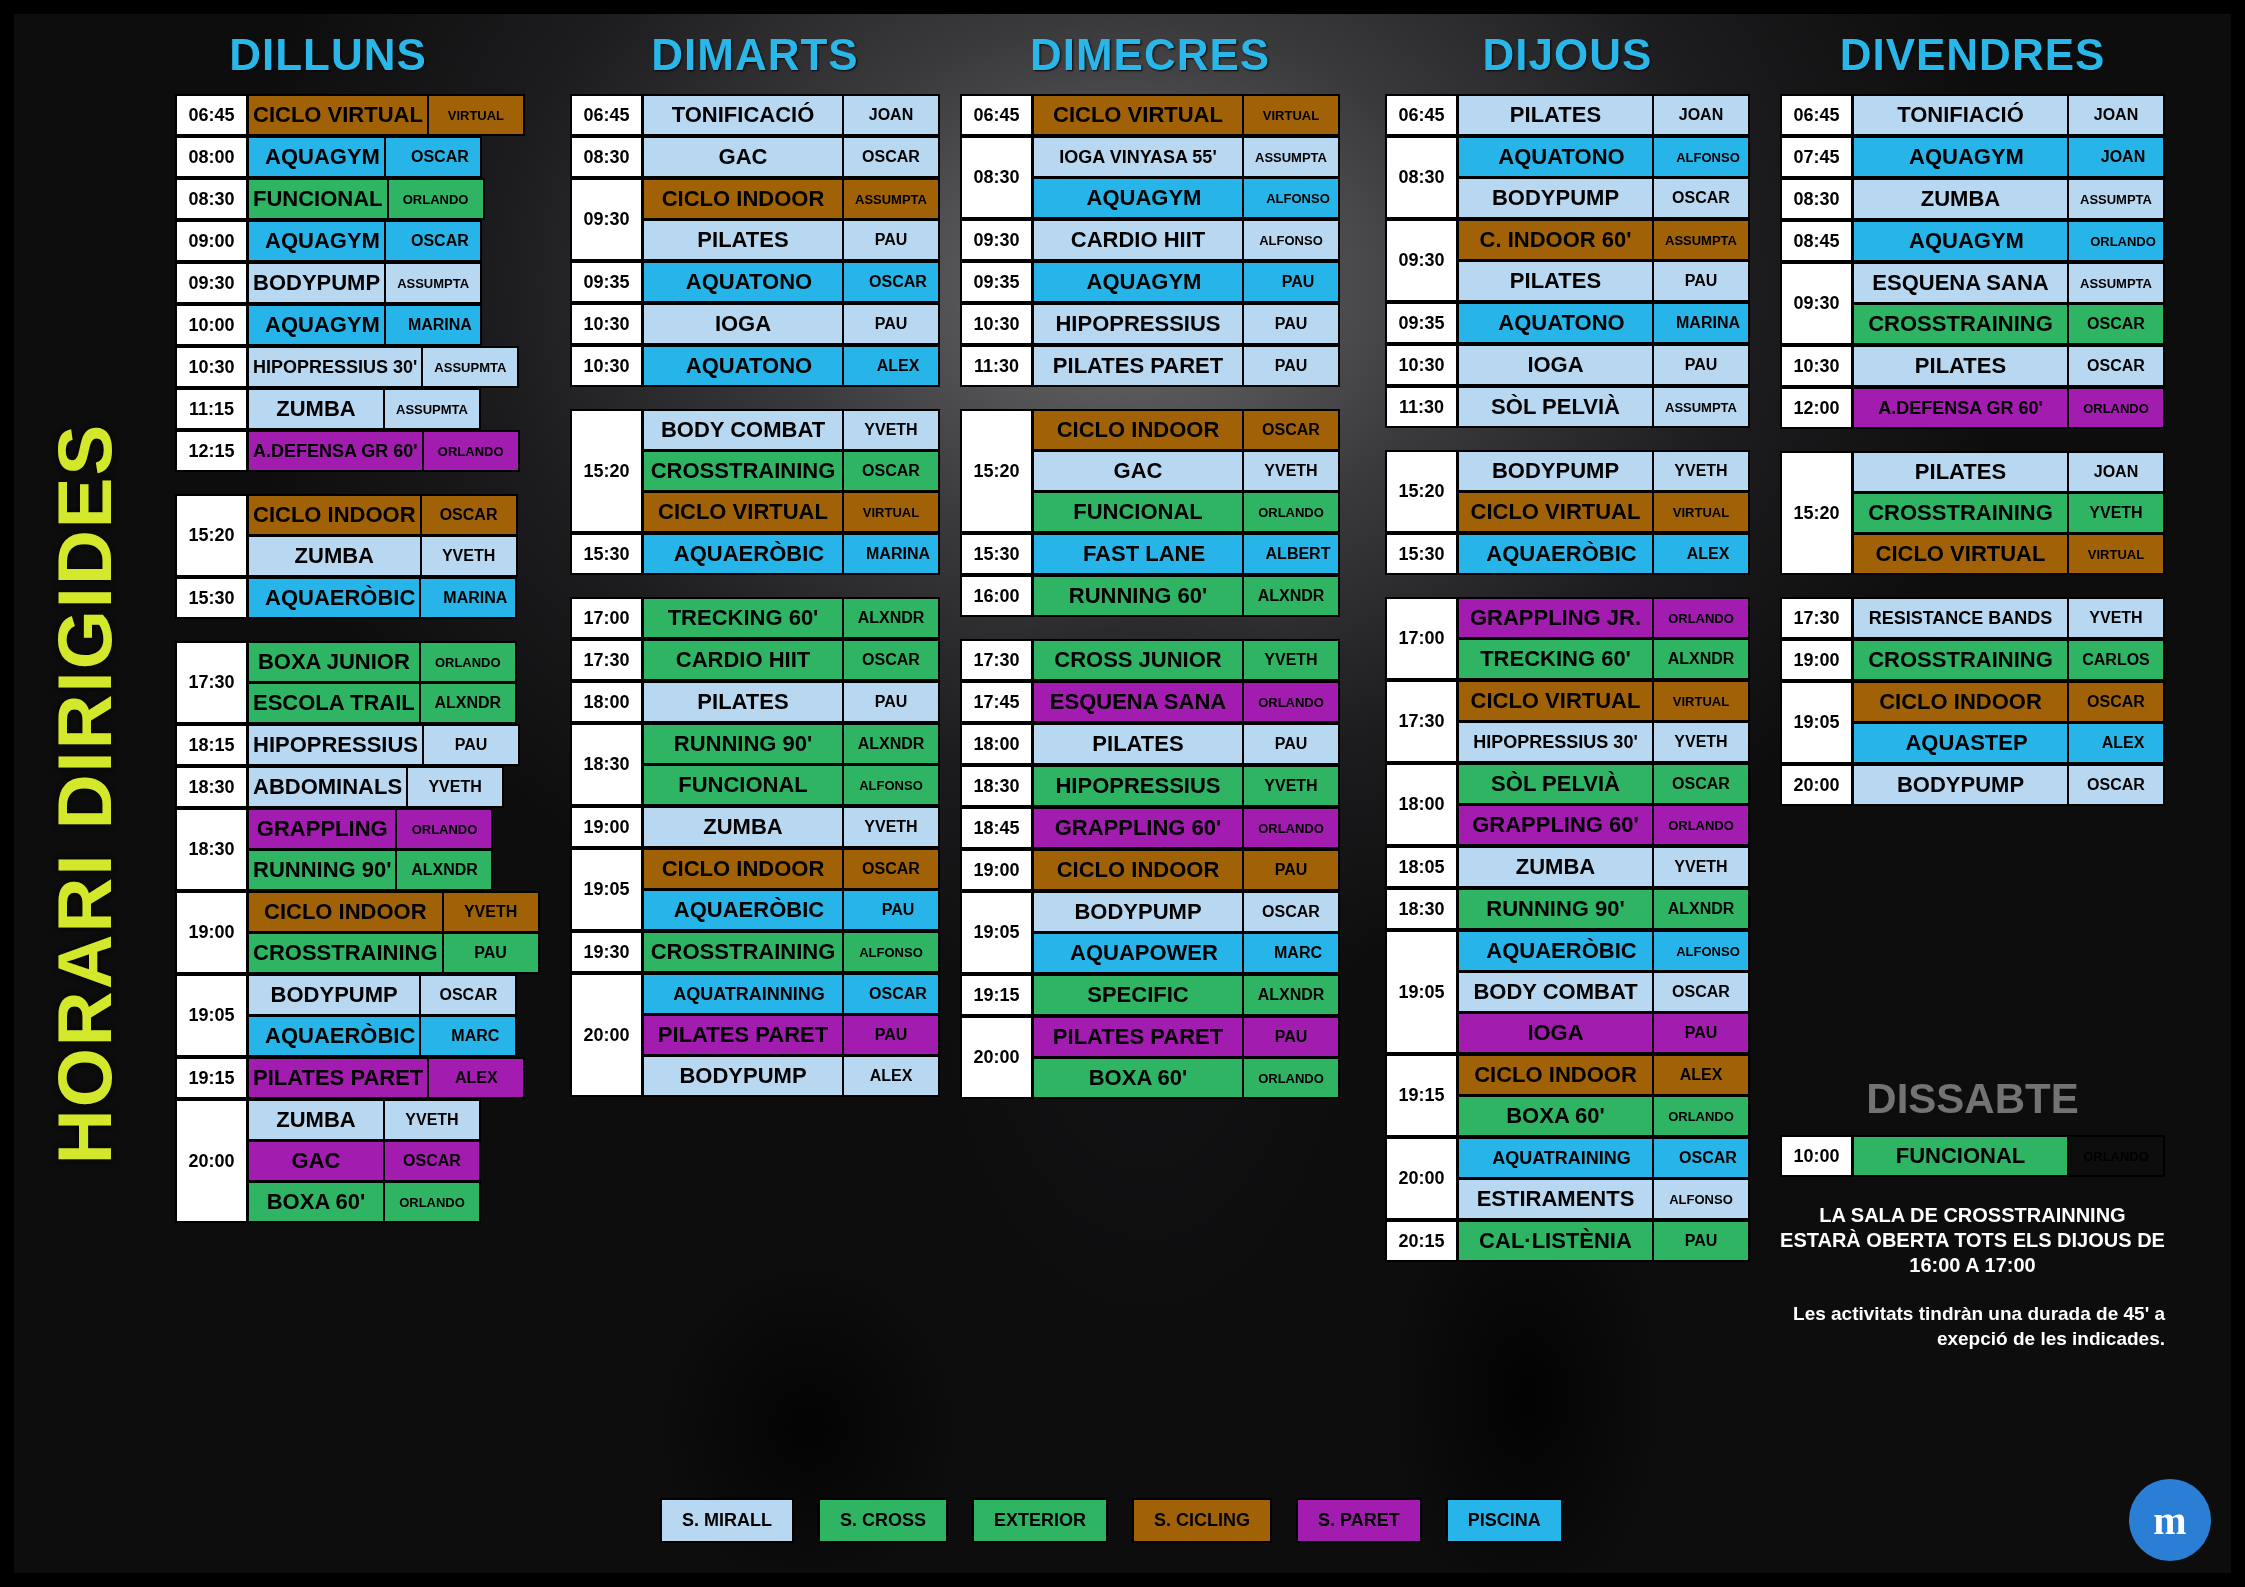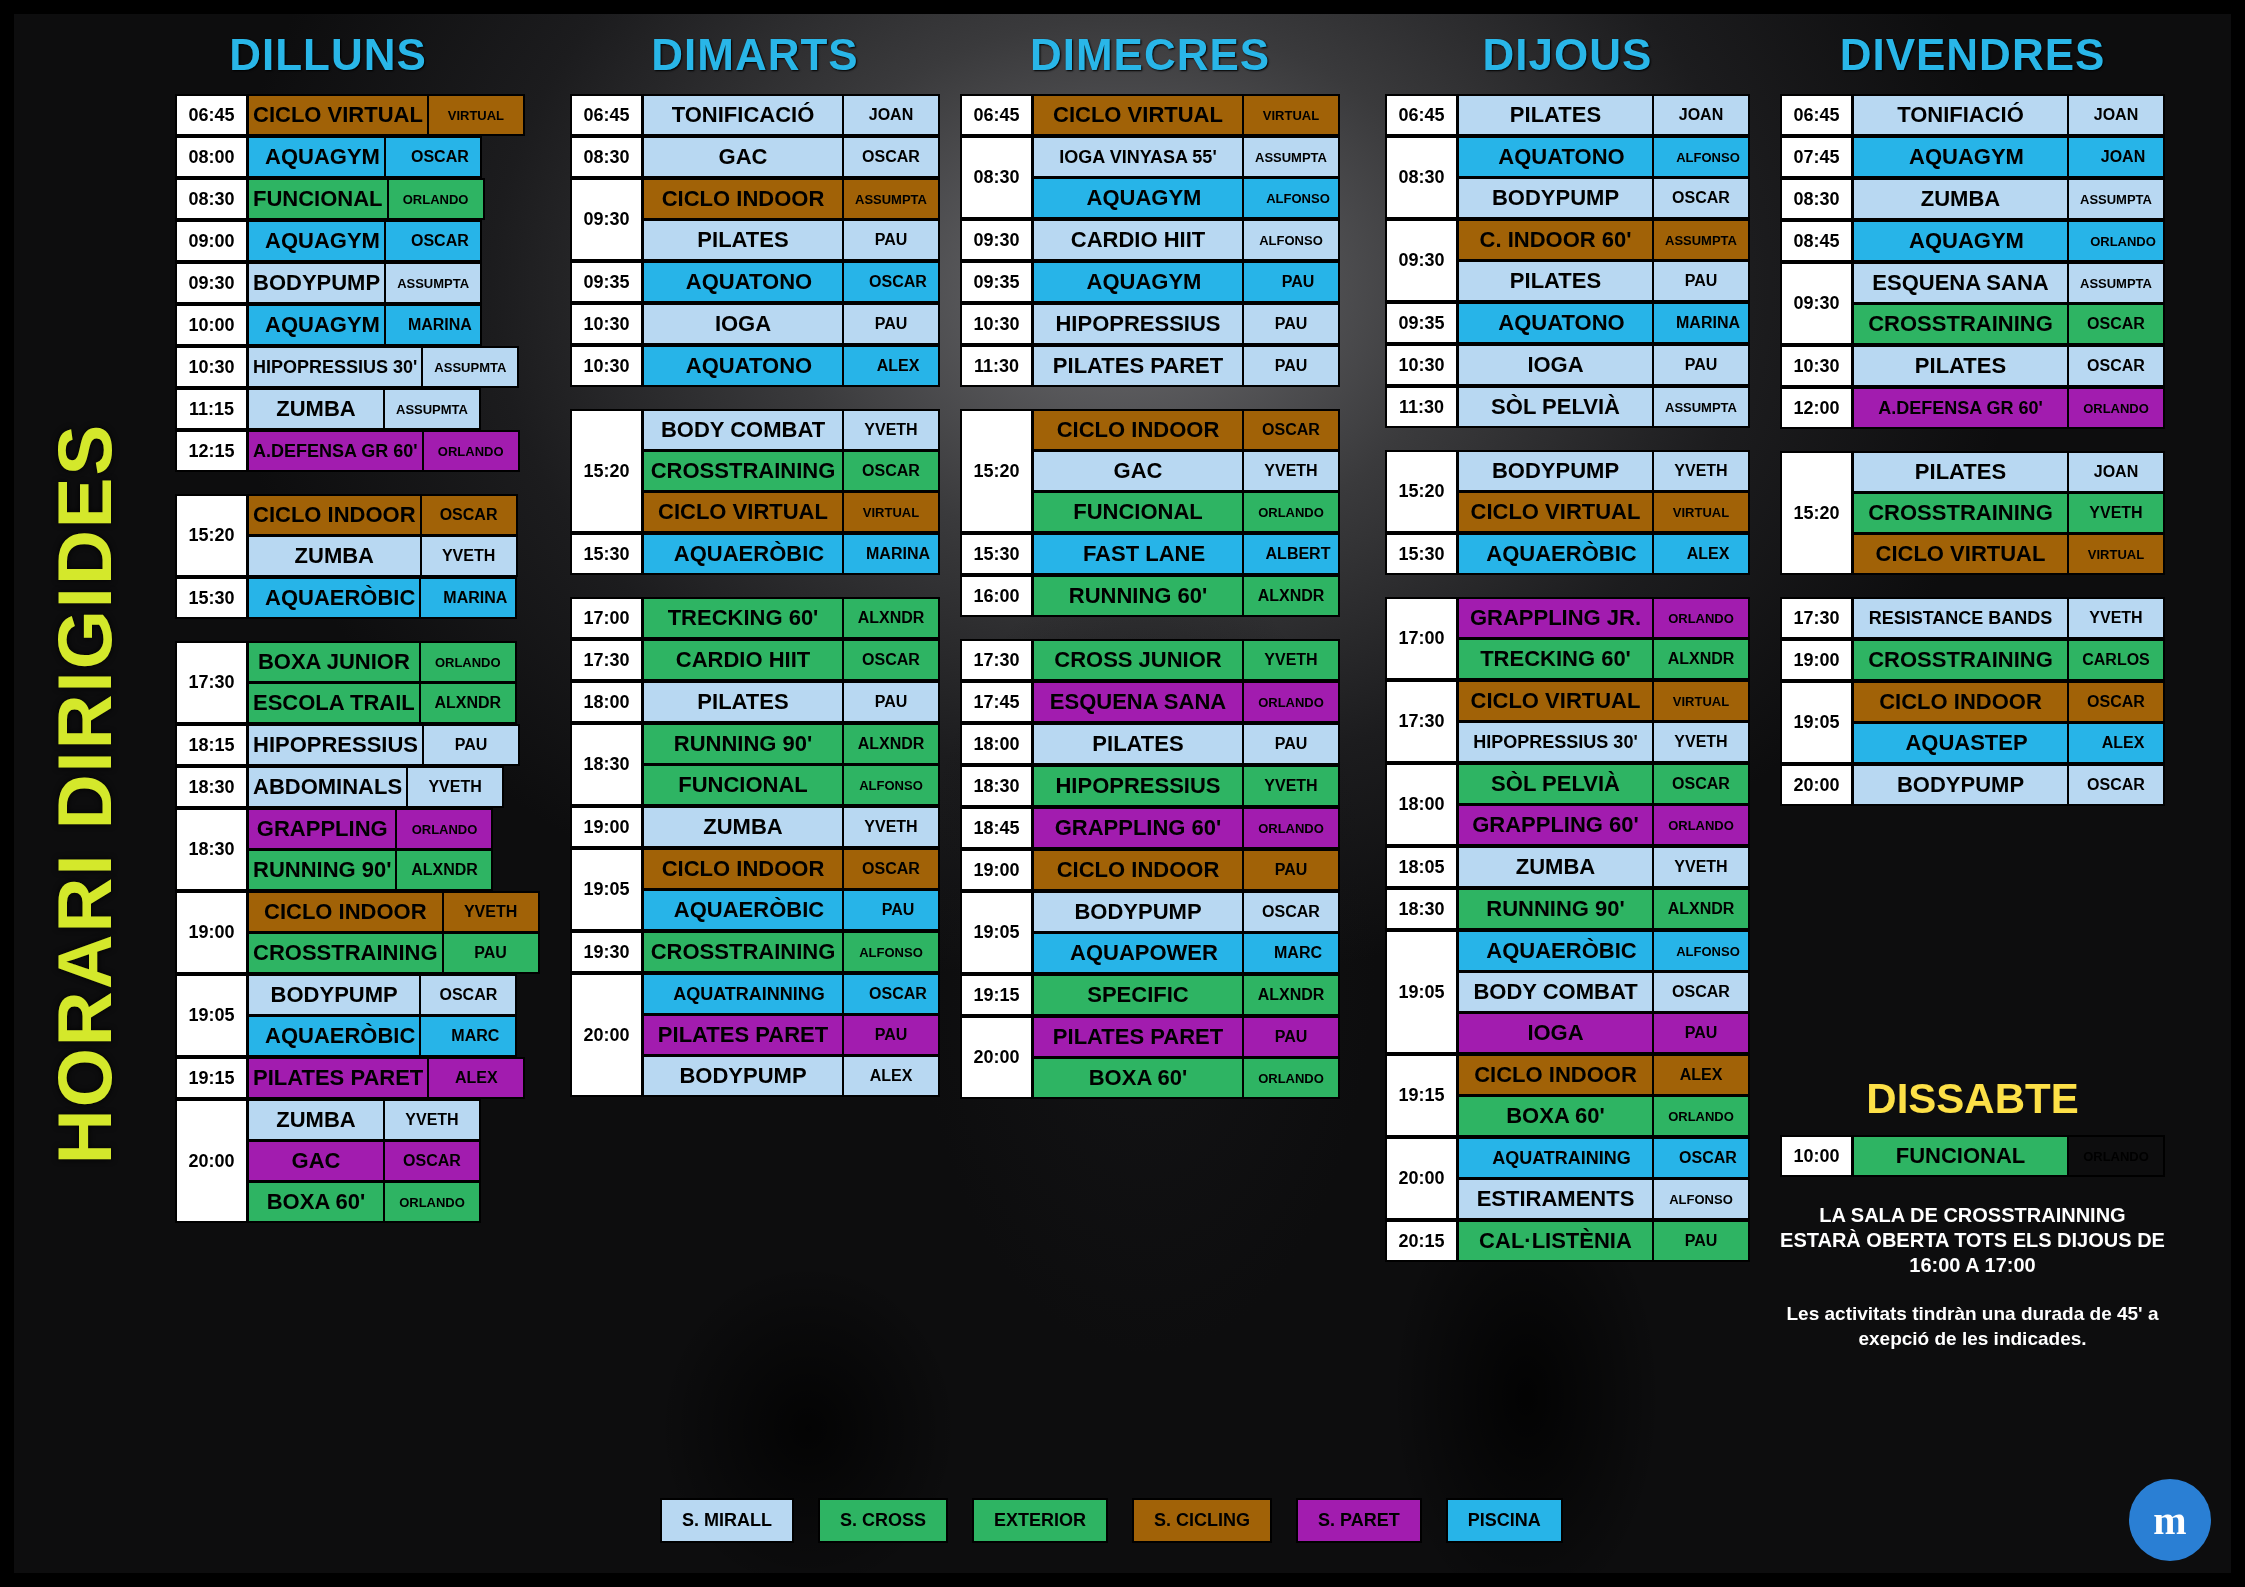--- a/index.html
+++ b/index.html
@@ -115,29 +115,29 @@
   .lg{
     color:#000; font-weight:bold; font-size:18px;
     padding:10px 20px;
     border:2px solid #000;
     text-align:center;
   }
 
   
   #dissabte{ position:absolute; }
   .dishead{
-    color:#fde047; font-weight:bold; font-size:42px; text-align:center;
+    color:#737373; font-weight:bold; font-size:42px; text-align:center;
     margin-bottom:12px;
   }
   .note{
     color:#fff; font-weight:bold; font-size:20px; text-align:center;
     line-height:1.25; margin-top:26px;
   }
   .note2{
-    color:#fff; font-weight:bold; font-size:19px; text-align:center;
+    color:#fff; font-weight:bold; font-size:19px; text-align:right;
     line-height:1.3; margin-top:24px;
   }
   
   #logo{
     position:absolute; right:34px; bottom:26px;
     width:82px; height:82px; border-radius:50%;
     background:#2a7fd4;
     display:flex; align-items:center; justify-content:center;
     color:#fff; font-size:40px; font-weight:bold;
     font-family:"Liberation Serif", serif;

